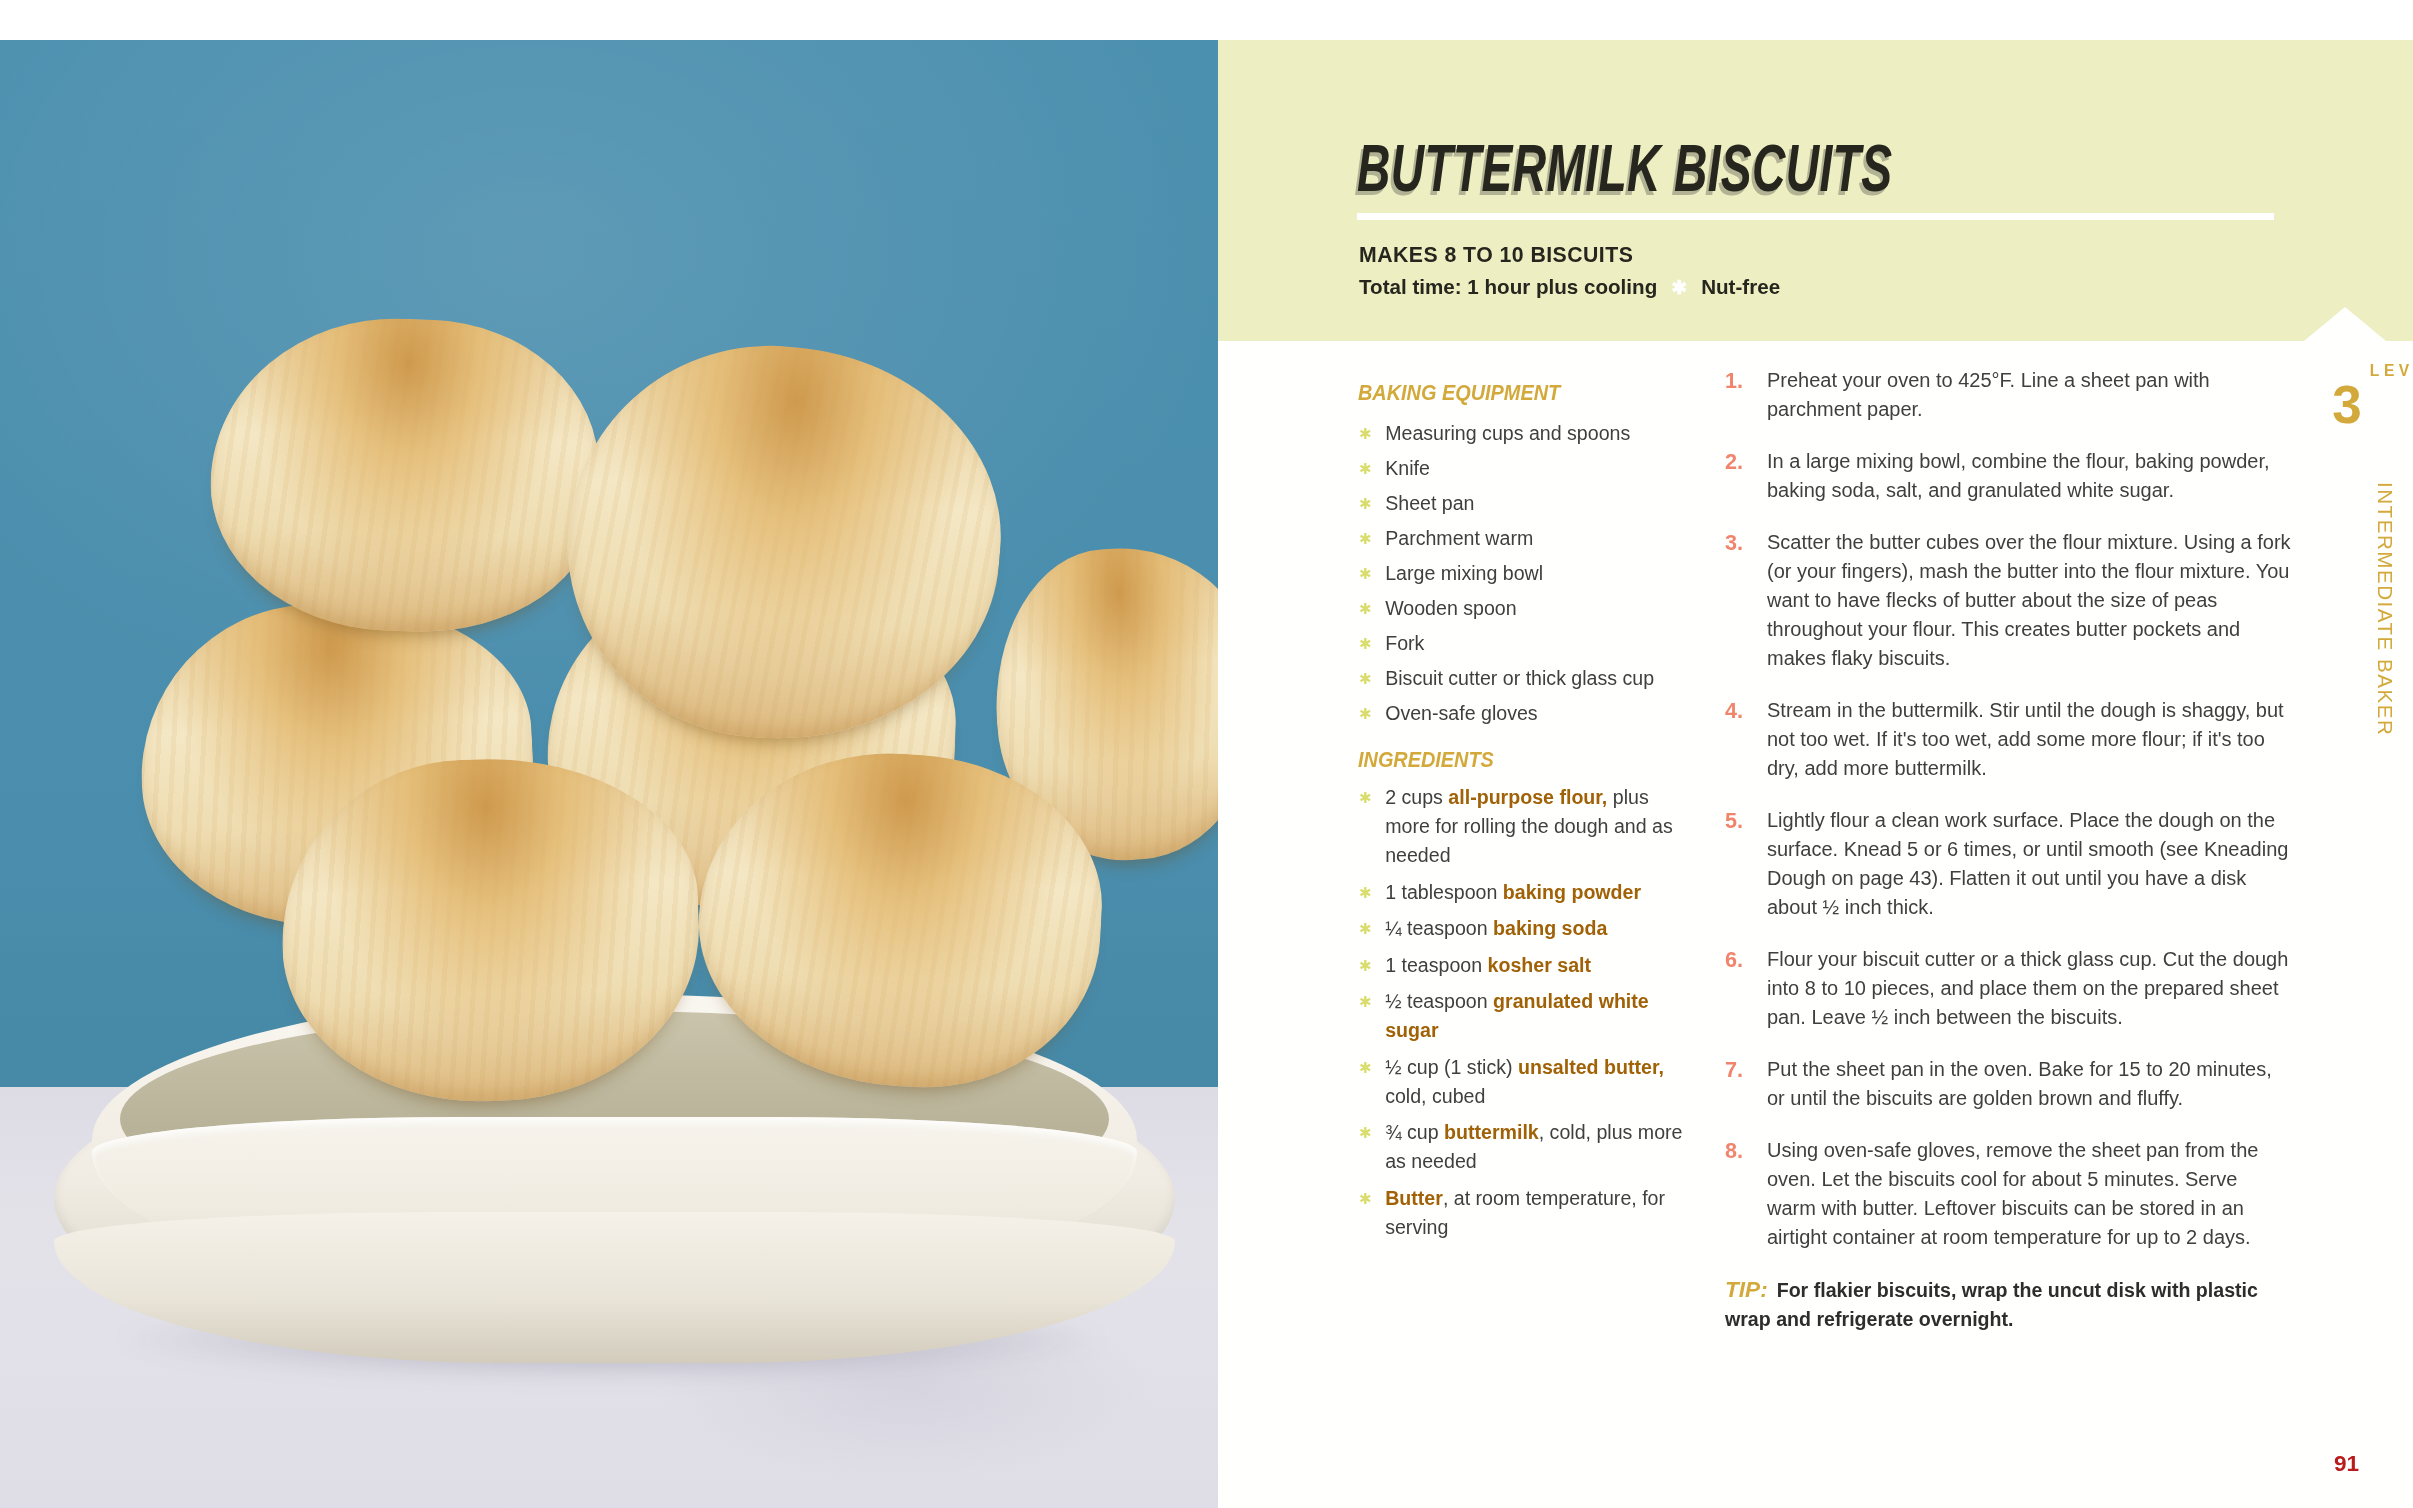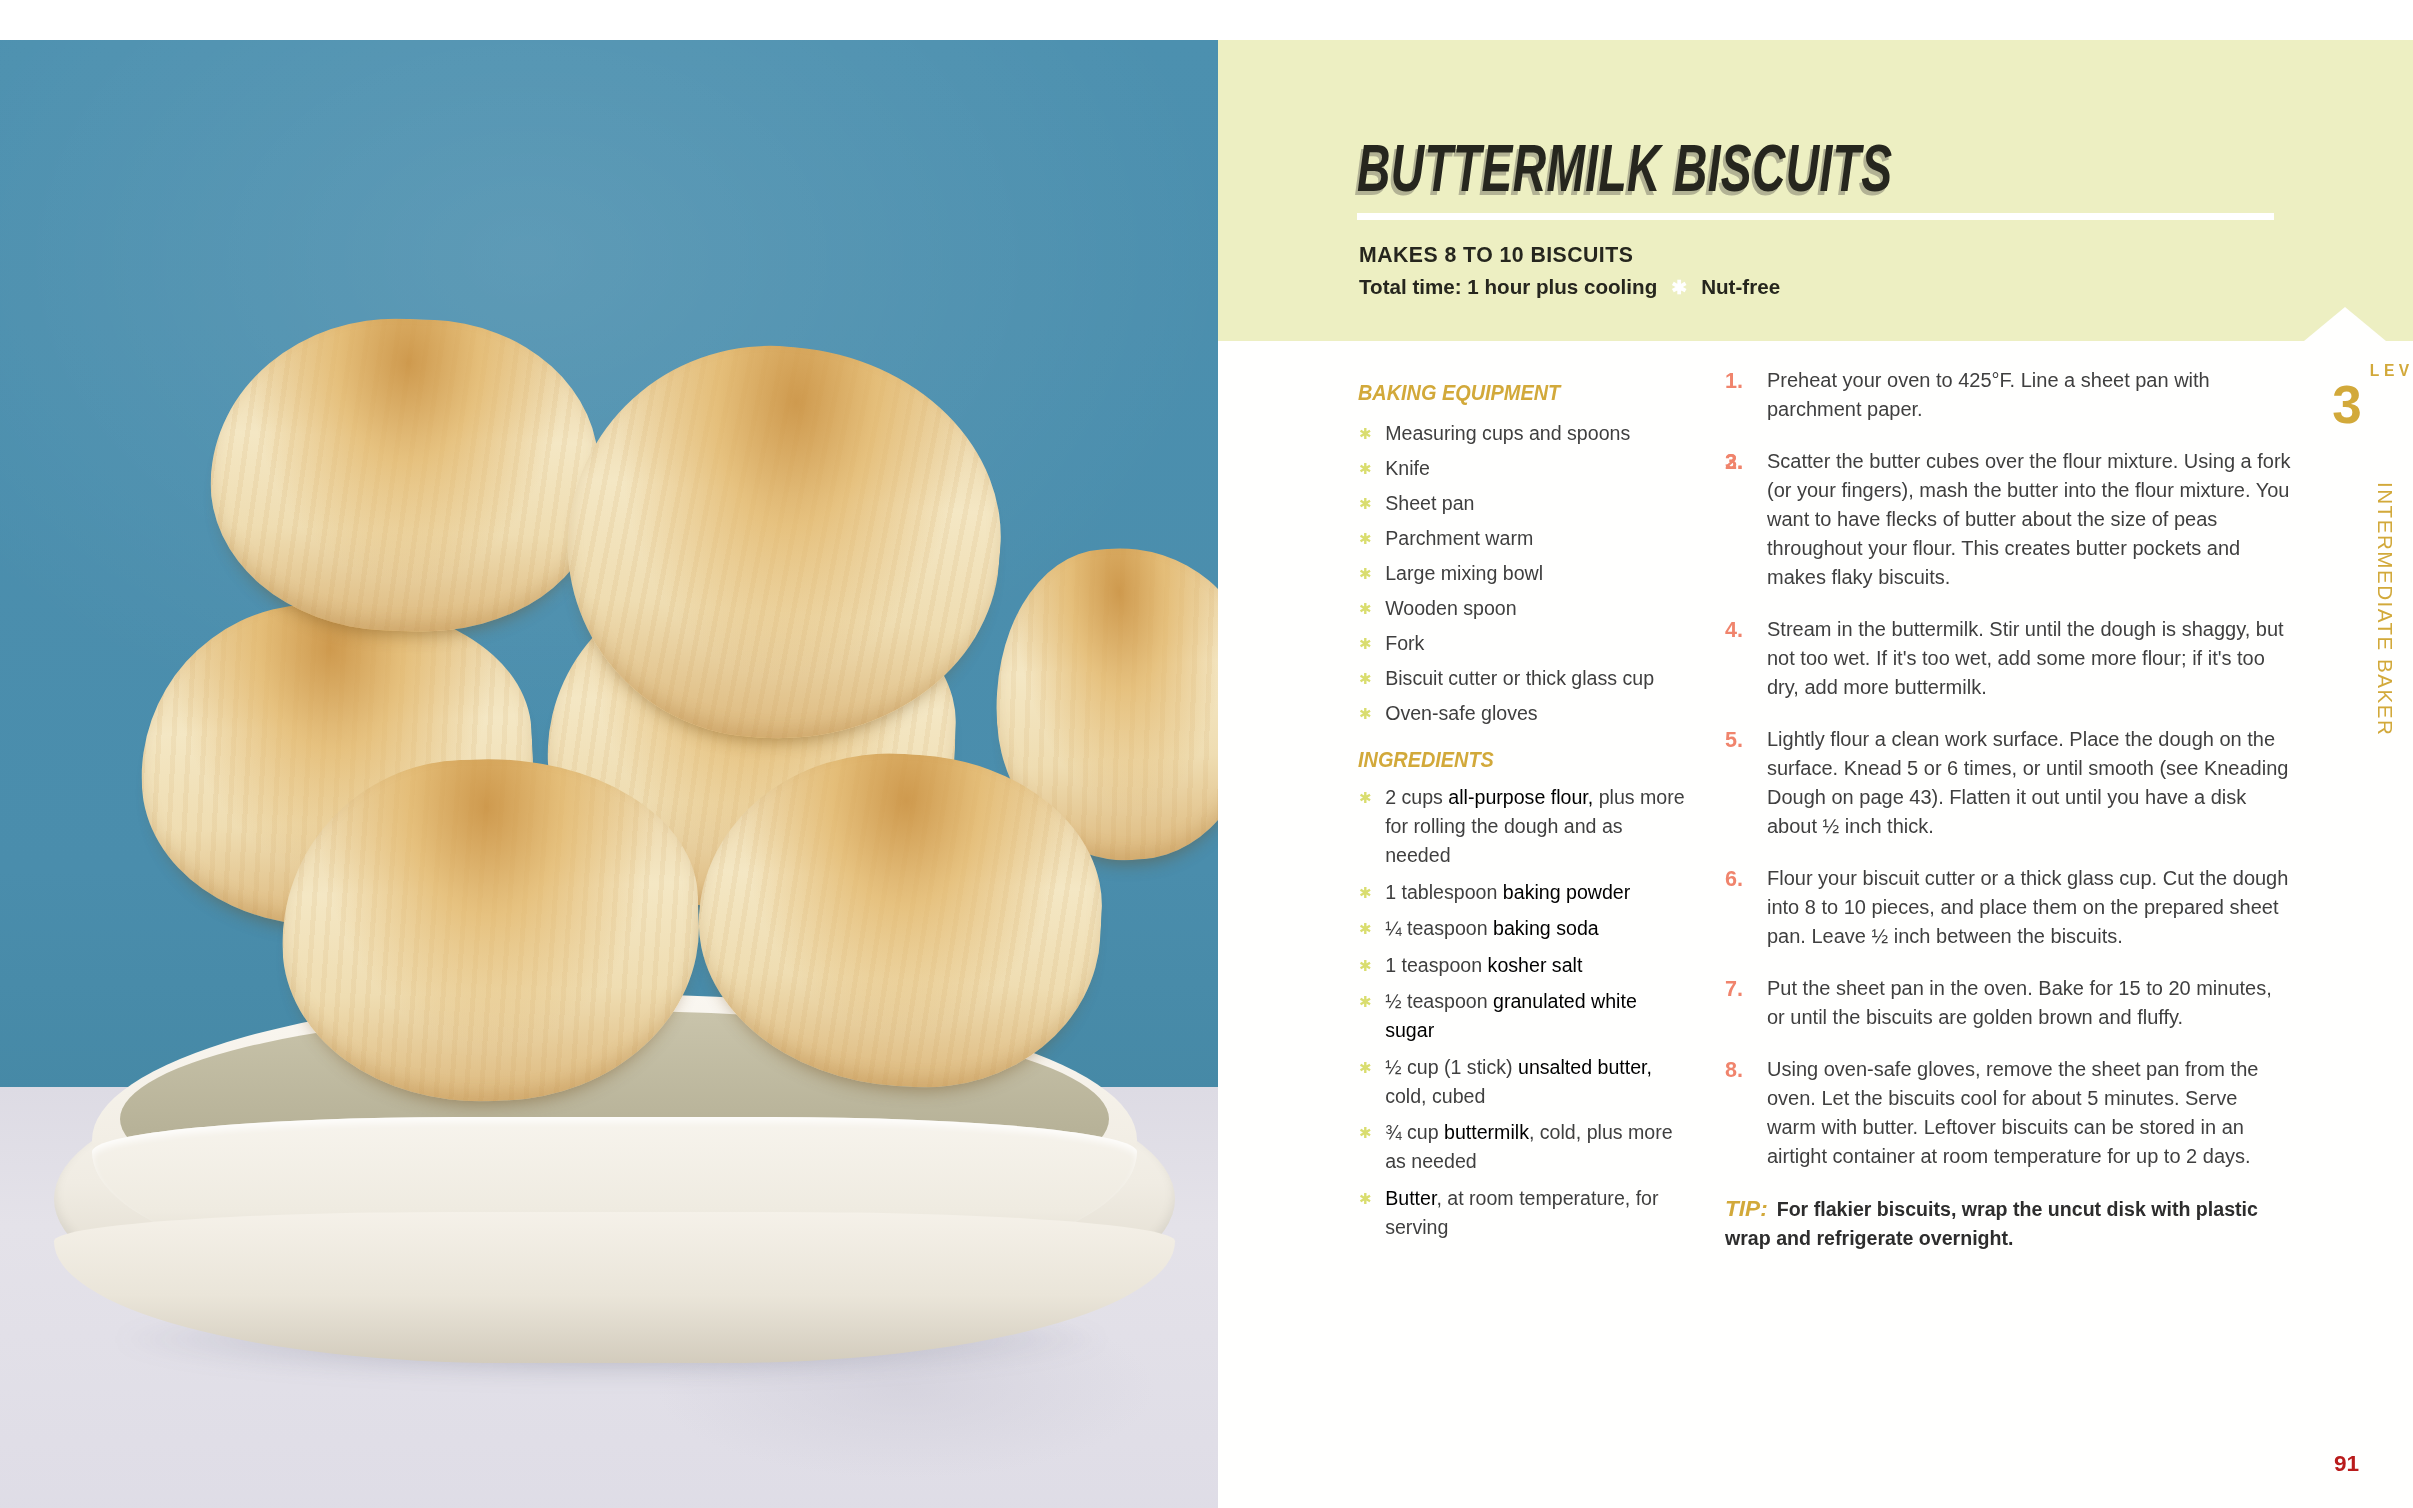--- a/index.html
+++ b/index.html
@@ -59,21 +59,21 @@
   .col-head { font-size:22.6px; font-weight:900; font-style:italic; color:#d2a93a; letter-spacing:0;
            transform:scaleX(0.88); transform-origin:left top; white-space:nowrap; }
   .equip-head { position:absolute; left:140px; top:340px; }
   .ingr-head  { position:absolute; left:140px; top:707px; }
 
   .equip-list { position:absolute; left:141px; top:376px; width:347px; }
   .equip-list .li { display:flex; gap:13.6px; font-size:19.6px; line-height:35px; color:#3f3f3f; }
   .ingr-list { position:absolute; left:141px; top:743px; width:332px; }
   .ingr-list .li { display:flex; gap:13.6px; font-size:19.6px; line-height:29px; margin-bottom:7.5px; color:#3f3f3f; }
   .li .bullet { color:#d9dd6e; font-size:15px; flex:0 0 auto; }
-  .li strong { font-weight:400; color:#000000; }
+  .li strong { font-weight:700; color:#a16207; }
 
   .steps-col { position:absolute; left:507px; top:326px; width:566px; }
   .step { position:relative; margin-bottom:23px; padding-left:42px; font-size:20px; line-height:29px; color:#3f3f3f; }
   .step .num { position:absolute; left:0; top:0; font-size:21.6px; font-weight:800; color:#f0846c; }
   .tip { margin-top:13px; font-size:19.6px; line-height:29px; font-weight:700; color:#2d2d2d; }
   .tip .tip-label { font-size:22.6px; font-weight:900; font-style:italic; color:#d2a93a; margin-right:9px; }
 
   .ribbon { position:absolute; left:1086px; top:301px; width:85px; height:453px; background:#fffffe; }
   .level-eyebrow { position:absolute; left:1136px; top:322px; width:100px; text-align:center;
            font-size:15.6px; font-weight:700; letter-spacing:4.5px; color:#d2a93a; text-indent:4.5px; }
@@ -199,21 +199,21 @@
         </div>
         <div class="li">
           <span class="bullet">✱</span>
           <span class="li-text"><strong>Butter</strong><span>, at room temperature, for serving</span></span>
         </div>
       </div>
 
     <div class="steps-col">
       <div id="steps-list">
           <div class="step"><span class="num">1.</span><span>Preheat your oven to 425°F. Line a sheet pan with parchment paper.</span></div>
-          <div class="step"><span class="num">2.</span></div>
+          <div class="step"><span class="num">2.</span><span>In a large mixing bowl, combine the flour, baking powder, baking soda, salt, and granulated white sugar.</span></div>
           <div class="step"><span class="num">3.</span><span>Scatter the butter cubes over the flour mixture. Using a fork (or your fingers), mash the butter into the flour mixture. You want to have flecks of butter about the size of peas throughout your flour. This creates butter pockets and makes flaky biscuits.</span></div>
           <div class="step"><span class="num">4.</span><span>Stream in the buttermilk. Stir until the dough is shaggy, but not too wet. If it's too wet, add some more flour; if it's too dry, add more buttermilk.</span></div>
           <div class="step"><span class="num">5.</span><span>Lightly flour a clean work surface. Place the dough on the surface. Knead 5 or 6 times, or until smooth (see Kneading Dough on page 43). Flatten it out until you have a disk about ½ inch thick.</span></div>
           <div class="step"><span class="num">6.</span><span>Flour your biscuit cutter or a thick glass cup. Cut the dough into 8 to 10 pieces, and place them on the prepared sheet pan. Leave ½ inch between the biscuits.</span></div>
           <div class="step"><span class="num">7.</span><span>Put the sheet pan in the oven. Bake for 15 to 20 minutes, or until the biscuits are golden brown and fluffy.</span></div>
           <div class="step"><span class="num">8.</span><span>Using oven-safe gloves, remove the sheet pan from the oven. Let the biscuits cool for about 5 minutes. Serve warm with butter. Leftover biscuits can be stored in an airtight container at room temperature for up to 2 days.</span></div>
         </div>
       <div class="tip">
         <span class="tip-label">TIP:</span><span>For flakier biscuits, wrap the uncut disk with plastic wrap and refrigerate overnight.</span>
       </div>

